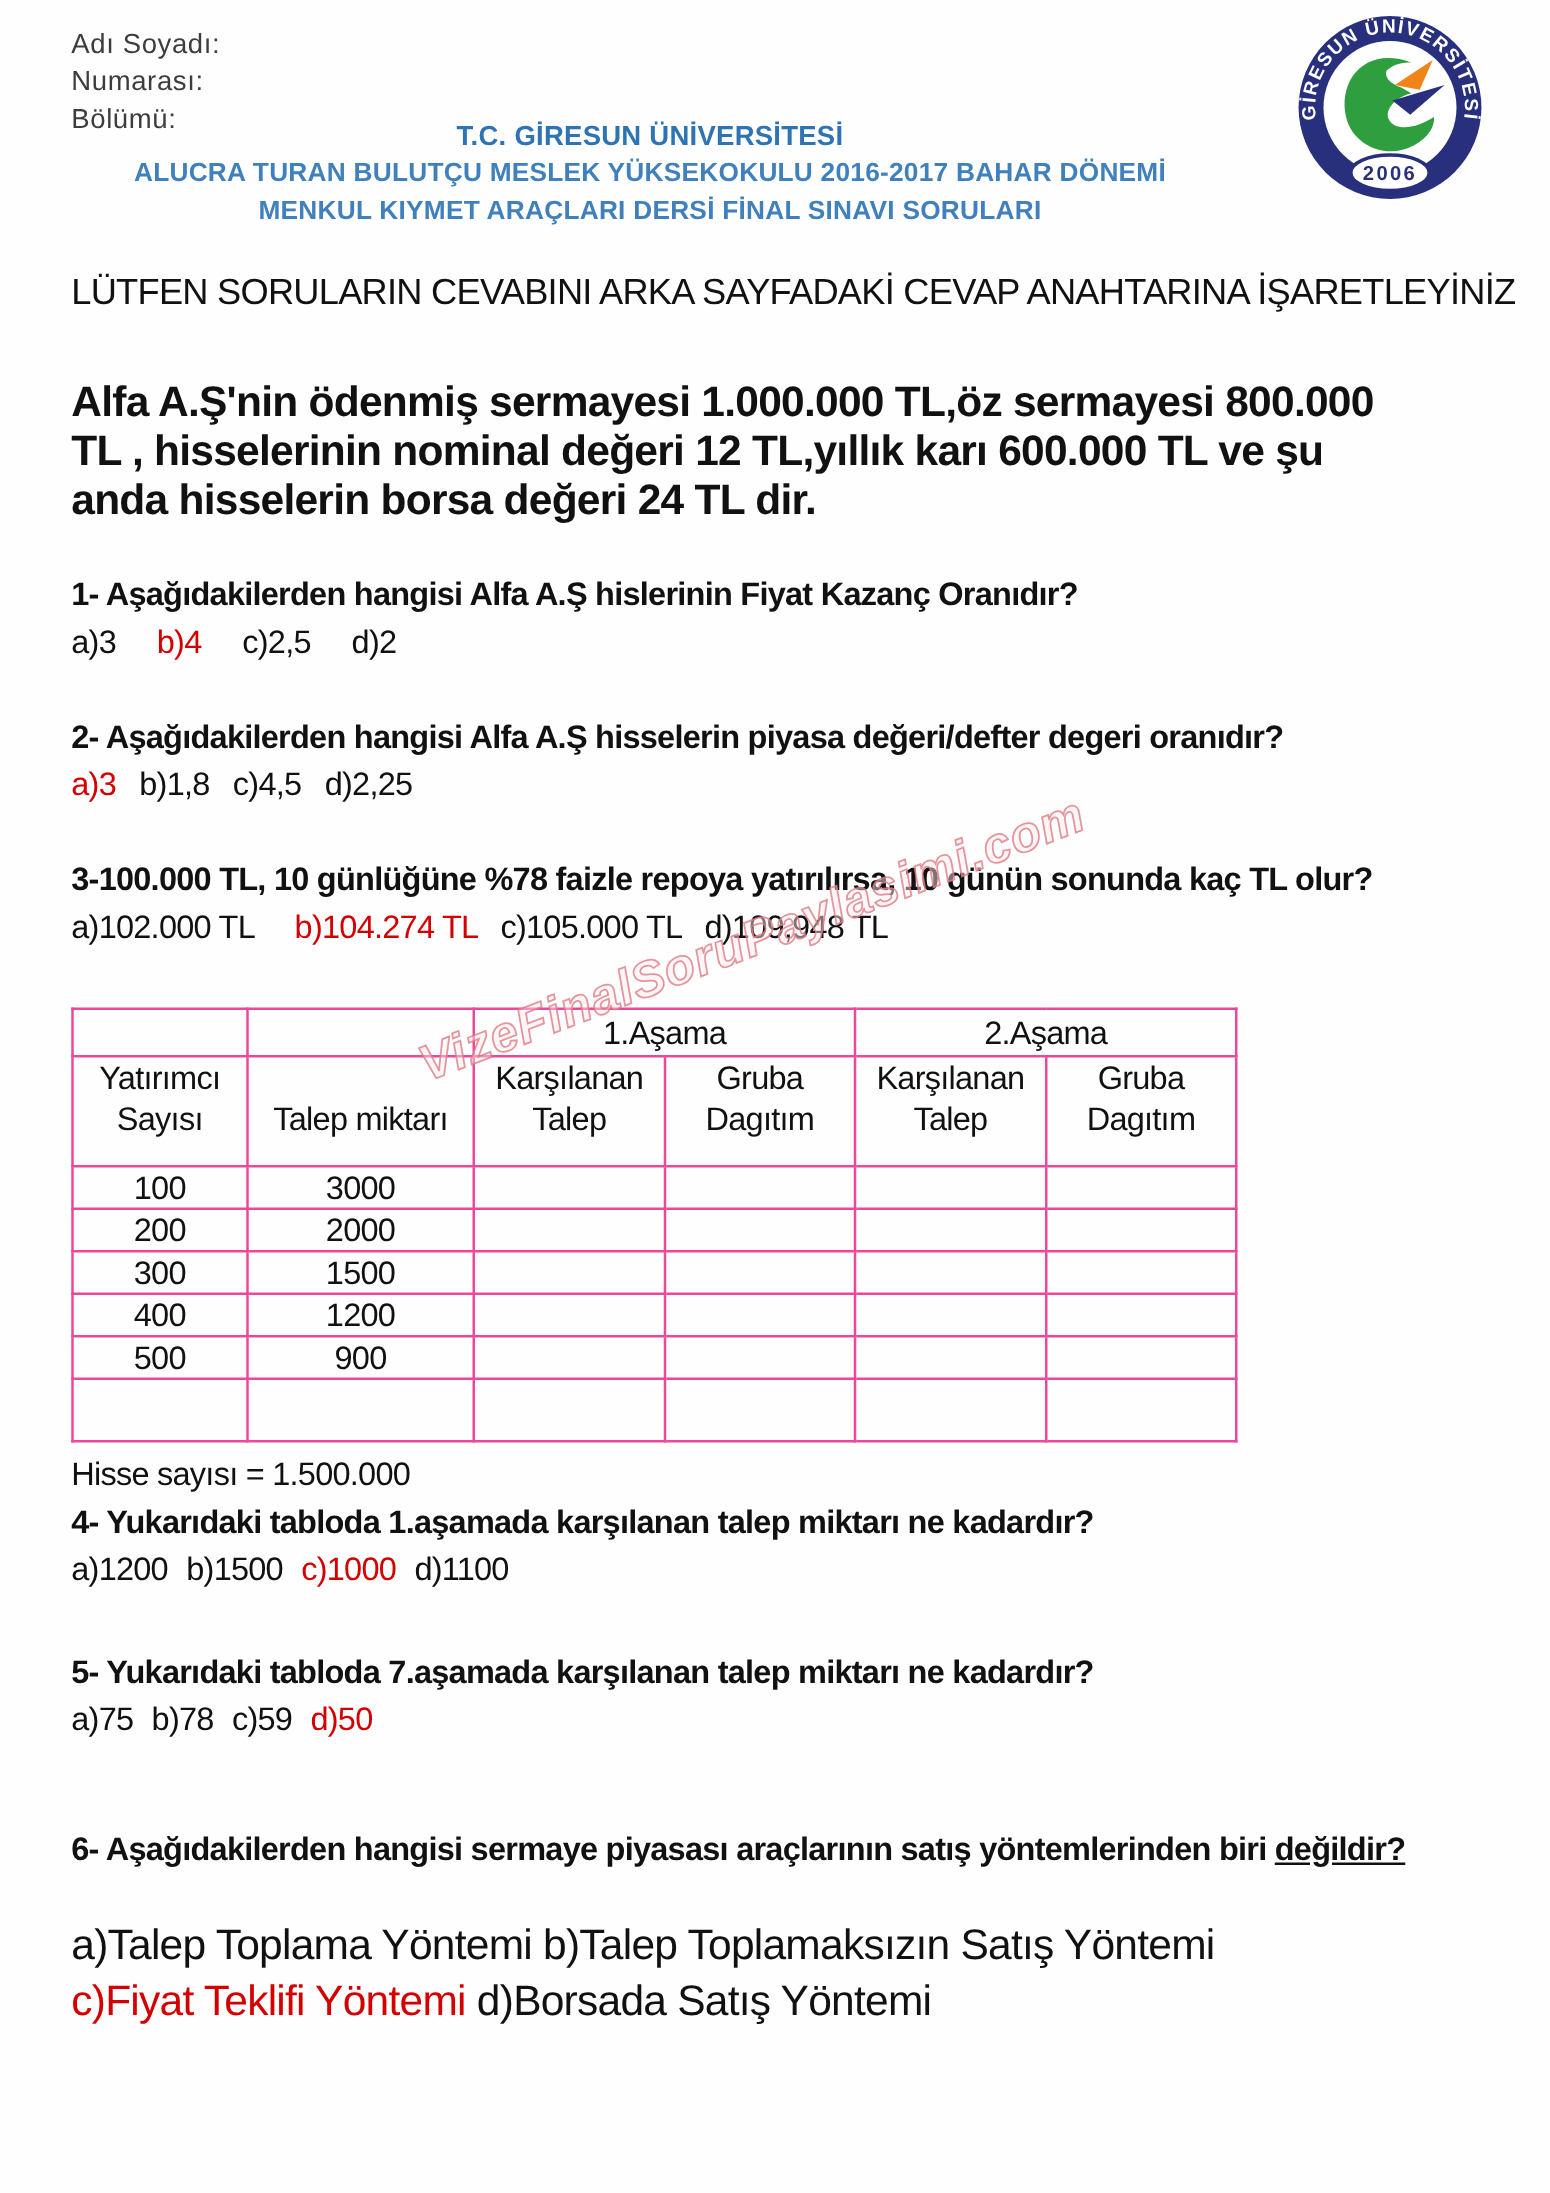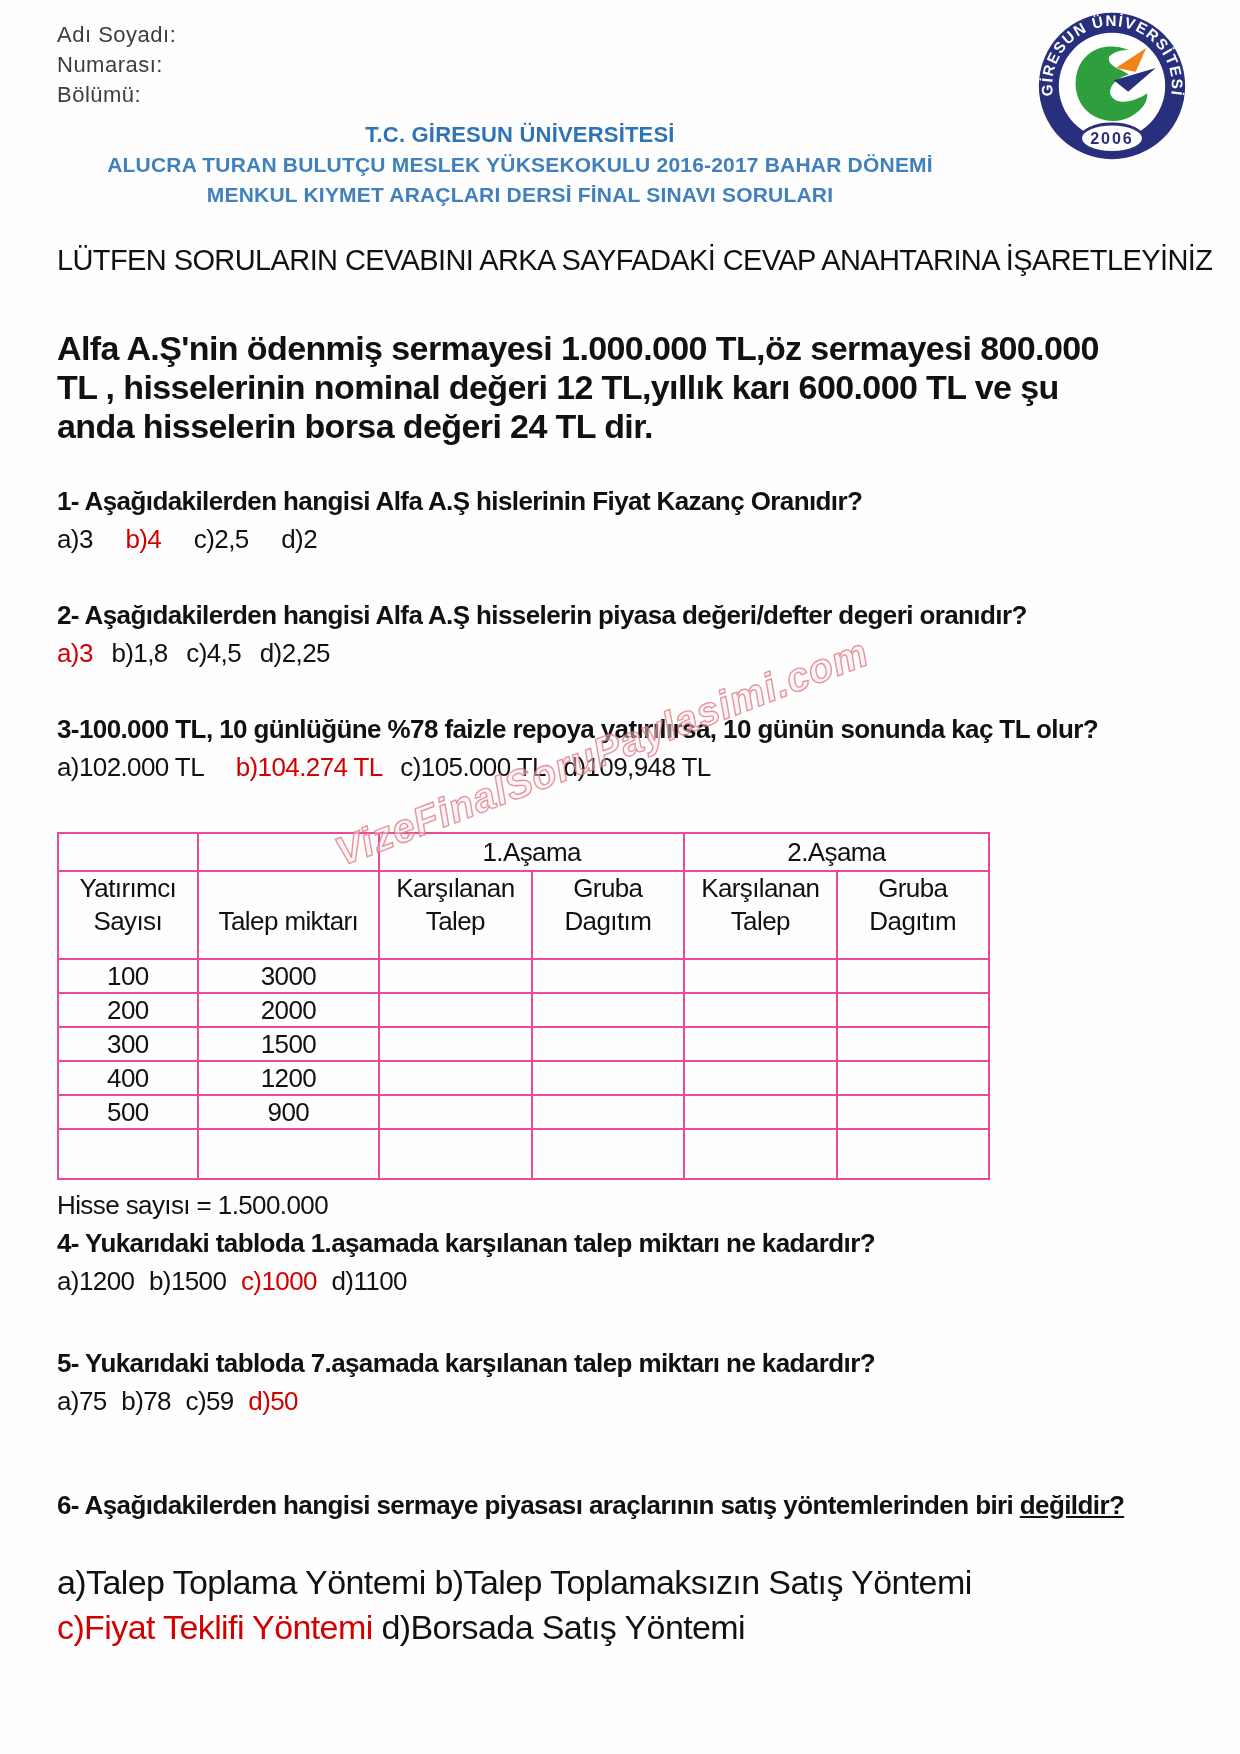--- a/index.html
+++ b/index.html
@@ -16,21 +16,21 @@
   
   .student-fields {
     position: absolute; left: 57px; top: 20px;
     font-size: 22px; line-height: 30px; color: #3d3d3d; letter-spacing: 0.5px;
   }
 
   
   .logo-wrap { position: absolute; right: 52px; top: 10px; width: 152px; height: 152px; }
 
   
-  .header-block { padding-top: 120px; width: 1040px; text-align: center; }
+  .header-block { padding-top: 94px; width: 1040px; text-align: center; }
   .h-line1 { font-size: 22px; font-weight: bold; color: #2e74b5; letter-spacing: 0.2px; line-height: 30px; }
   .h-line2 { font-size: 21px; font-weight: bold; color: #4081bd; letter-spacing: 0.2px; line-height: 30px; }
   .h-line3 { font-size: 21px; font-weight: bold; color: #4081bd; letter-spacing: 0.2px; line-height: 30px; }
 
   .content { margin-left: 57px; width: 1075px; }
 
   .instruction { margin-top: 34px; font-size: 29px; letter-spacing: -0.6px; white-space: nowrap; }
 
   .intro { margin-top: 52px; font-size: 34px; font-weight: bold; letter-spacing: -0.6px; line-height: 39px; }
 

